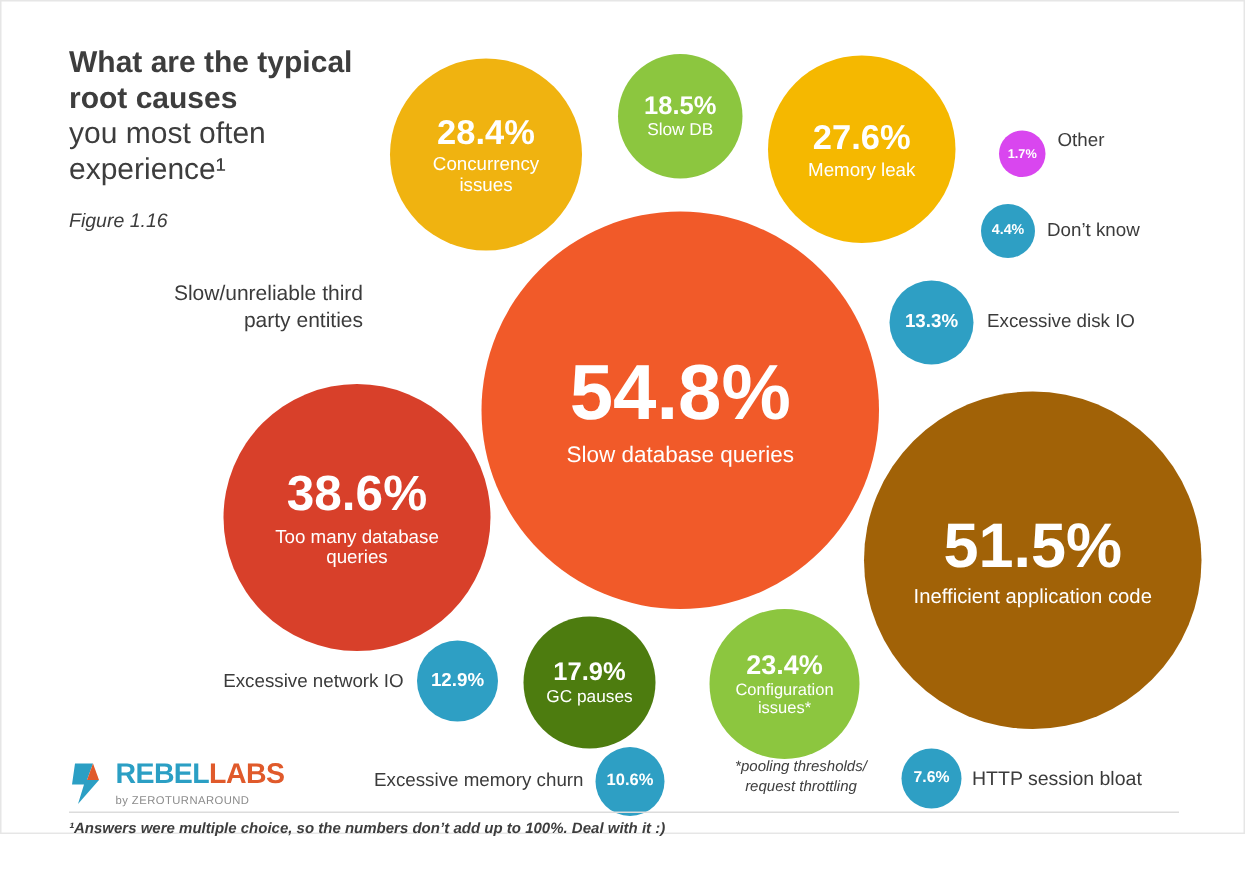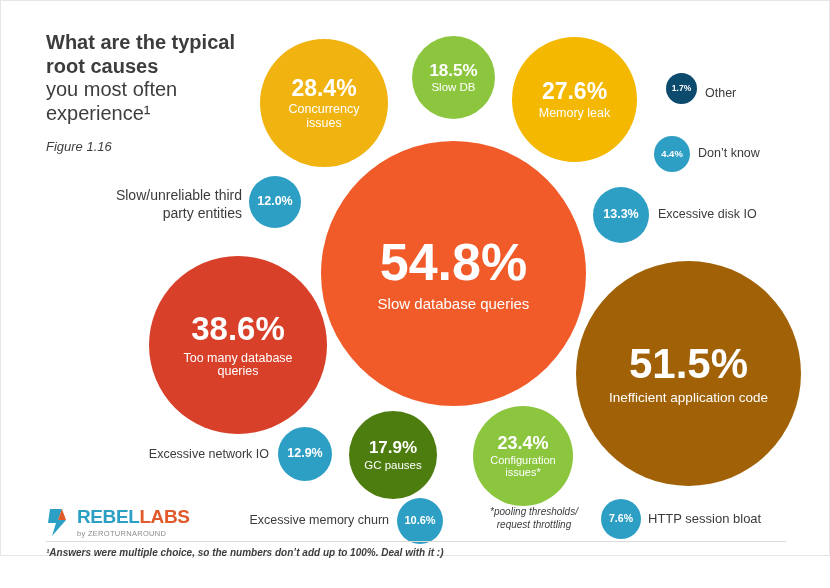--- a/index.html
+++ b/index.html
@@ -119,41 +119,38 @@
   <div class="bubble" style="left:592px;top:186px;width:56px;height:56px;background:#2e9fc4;">
     <div class="pct" style="font-size:12.5px;">13.3%</div>
   </div>
   <div class="sidelabel right" style="left:657px;top:206px;font-size:12.5px;">Excessive disk IO</div>
 
   <div class="bubble" style="left:277px;top:426px;width:54px;height:54px;background:#2e9fc4;align-items:center;">
     <div class="pct" style="font-size:12.5px;">12.9%</div>
   </div>
   <div class="sidelabel left" style="left:118px;top:446px;width:150px;font-size:12.5px;">Excessive network IO</div>
 
-  <div class="bubble" style="left:248px;top:175px;width:52px;height:52px;background:#2e9fc4;">
-    <div class="pct" style="font-size:12.5px;">12.0%</div>
-  </div>
   <div class="sidelabel left" style="left:113px;top:185px;width:128px;font-size:14px;line-height:1.3;">Slow/unreliable third party entities</div>
 
   <div class="bubble" style="left:396px;top:497px;width:46px;height:46px;background:#2e9fc4;">
     <div class="pct" style="font-size:11px;">10.6%</div>
   </div>
   <div class="sidelabel left" style="left:230px;top:512px;width:158px;font-size:12.5px;">Excessive memory churn</div>
 
   <div class="bubble" style="left:600px;top:498px;width:40px;height:40px;background:#2e9fc4;">
     <div class="pct" style="font-size:10.5px;">7.6%</div>
   </div>
   <div class="sidelabel right" style="left:647px;top:510px;font-size:13px;">HTTP session bloat</div>
 
   <div class="bubble" style="left:653px;top:135px;width:36px;height:36px;background:#2e9fc4;">
     <div class="pct" style="font-size:9.5px;">4.4%</div>
   </div>
   <div class="sidelabel right" style="left:697px;top:145px;font-size:12.5px;">Don’t know</div>
 
-  <div class="bubble" style="left:665px;top:72px;width:31px;height:31px;background:#0c4a6e;">
+  <div class="bubble" style="left:665px;top:86px;width:31px;height:31px;background:#d946ef;">
     <div class="pct" style="font-size:8.5px;">1.7%</div>
   </div>
   <div class="sidelabel right" style="left:704px;top:85px;font-size:12.5px;">Other</div>
 
   <div id="sub-note">*pooling thresholds/ request throttling</div>
 
   <div id="logo">
     <div id="logo-mark">
       <svg width="26" height="30" viewBox="0 0 26 30" xmlns="http://www.w3.org/2000/svg">
         <path d="M4 2 L16 2 L12 13 L20 13 L6 29 L10 16 L2 16 Z" fill="#2b9fc4"></path>

